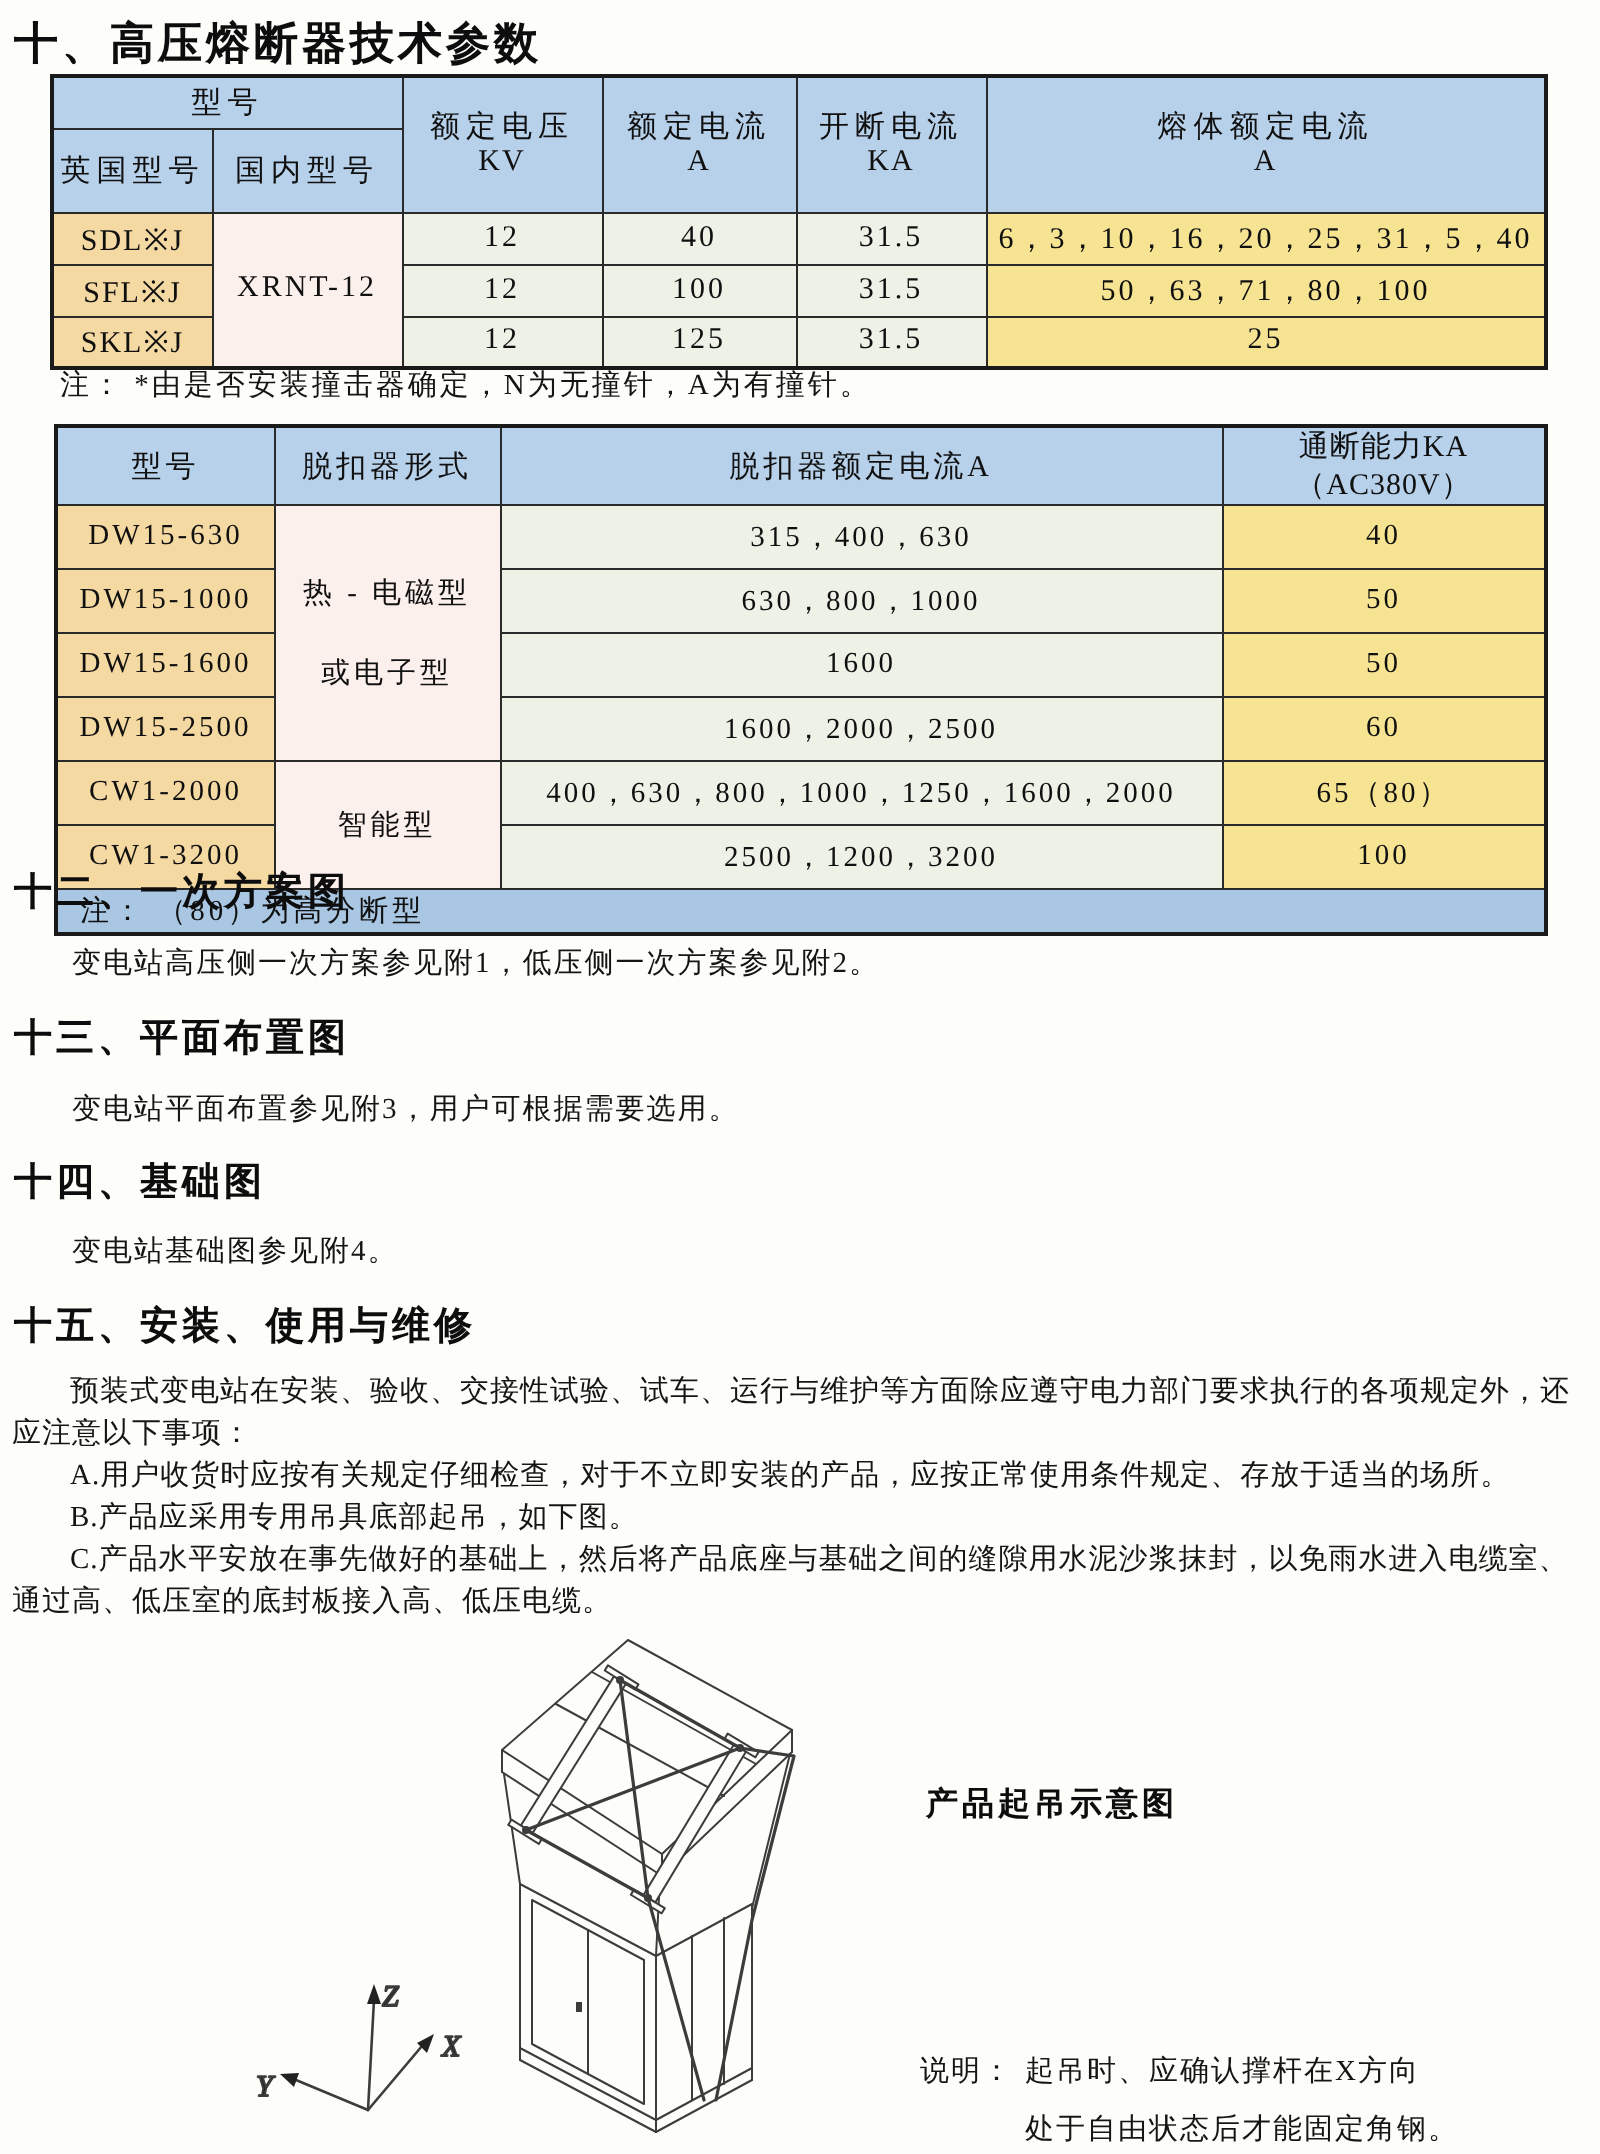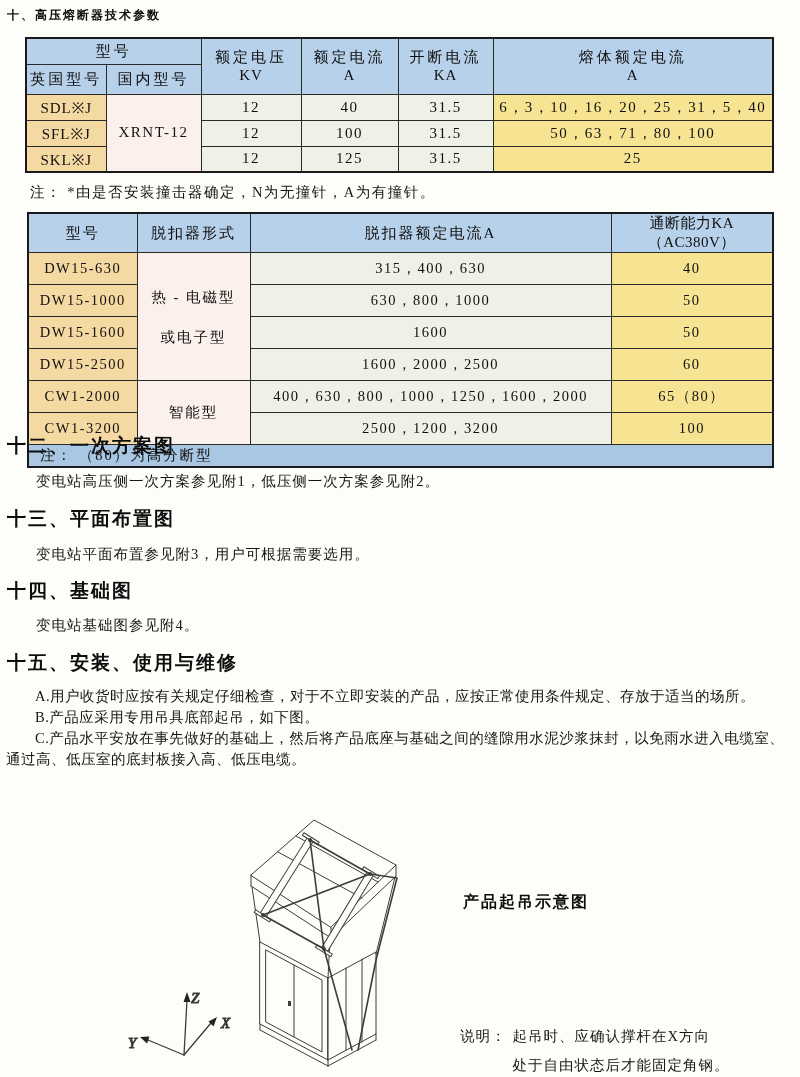--- a/index.html
+++ b/index.html
@@ -8,41 +8,41 @@
     position:relative; width:800px; height:1077px; margin:0 auto;
     background:#fdfdfa; color:#111;
     font-family:"Liberation Serif", serif;
     overflow:hidden;
   }
   .heading {
     position:absolute; left:7px;
     font-family:"Liberation Sans", sans-serif;
     font-weight:700; font-size:19px; letter-spacing:2px; color:#0d0d0d;
   }
-  .title { top:7px; font-size:12px; }
+  .title { top:7px; font-size:22px; }
   .body-line {
     position:absolute; left:36px; font-size:14.5px; letter-spacing:1px; color:#151515;
   }
   table { border-collapse:collapse; position:absolute; table-layout:fixed; }
   td {
     border:1.5px solid #2a2a2a; text-align:center; vertical-align:middle;
     font-size:15px; color:#101010; padding:0 2px; overflow:hidden;
   }
   .t1 { left:25px; top:37px; width:747px; border:2.5px solid #1a1a1a; }
   .t2 { left:27px; top:212px; width:745px; border:2.5px solid #1a1a1a; }
   .hblue  { background:var(--header-blue,#b7d1ea); letter-spacing:3px; }
   .tan    { background:var(--model-tan,#f5d9a2); letter-spacing:1px; }
   .pink   { background:var(--cn-pink,#fcf0ec); letter-spacing:1px; }
   .cellg  { background:var(--cell-green,#edf1e6); }
   .yellow { background:var(--fuse-yellow,#f7e493); }
   .noteblue { background:var(--note-blue,#a9c7e2); text-align:left; padding-left:11px; letter-spacing:2px; }
   .num { letter-spacing:1.5px; }
   .unit { letter-spacing:1px; }
   .t1 .hr1 td { height:26px; }
-  .t1 .hr2 td { height:30px; }
+  .t1 .hr2 td { height:42px; }
   .t1 .dr td { height:26px; }
   .t2 .hr td { height:30px; letter-spacing:2px; }
   .t2 .dr td { height:32px; font-size:14.5px;margin-top:30px; }
   .t2 .nr td { height:22px; font-size:14.5px; }
   .type-cell { letter-spacing:2px; }
   .type-cell .tline { line-height:40px; }
   .note1 {
     position:absolute; left:30px; top:183px; font-size:14.5px; letter-spacing:1.5px; color:#151515;text-align:right;
   }
   .install-text {
@@ -193,20 +193,21 @@
   <div class="body-line" style="top:472px">变电站高压侧一次方案参见附1，低压侧一次方案参见附2。</div>
 
   <div class="heading" style="top:506px">十三、平面布置图</div>
   <div class="body-line" style="top:545px">变电站平面布置参见附3，用户可根据需要选用。</div>
 
   <div class="heading" style="top:578px">十四、基础图</div>
   <div class="body-line" style="top:616px">变电站基础图参见附4。</div>
 
   <div class="heading" style="top:650px">十五、安装、使用与维修</div>
   <div class="install-text">
+    <p>预装式变电站在安装、验收、交接性试验、试车、运行与维护等方面除应遵守电力部门要求执行的各项规定外，还应注意以下事项：</p>
     <p>A.用户收货时应按有关规定仔细检查，对于不立即安装的产品，应按正常使用条件规定、存放于适当的场所。</p>
     <p>B.产品应采用专用吊具底部起吊，如下图。</p>
     <p>C.产品水平安放在事先做好的基础上，然后将产品底座与基础之间的缝隙用水泥沙浆抹封，以免雨水进入电缆室、通过高、低压室的底封板接入高、低压电缆。</p>
   </div>
 
   <div class="figure">
     <svg class="fig-svg" width="340" height="262" viewBox="0 0 340 262" fill="none" stroke="#3c3c3c" stroke-width="1" stroke-linejoin="round" stroke-linecap="round">
 
       <polygon points="133,63 196,8 278,53 213,115" fill="#fdfdfa"></polygon>
 

